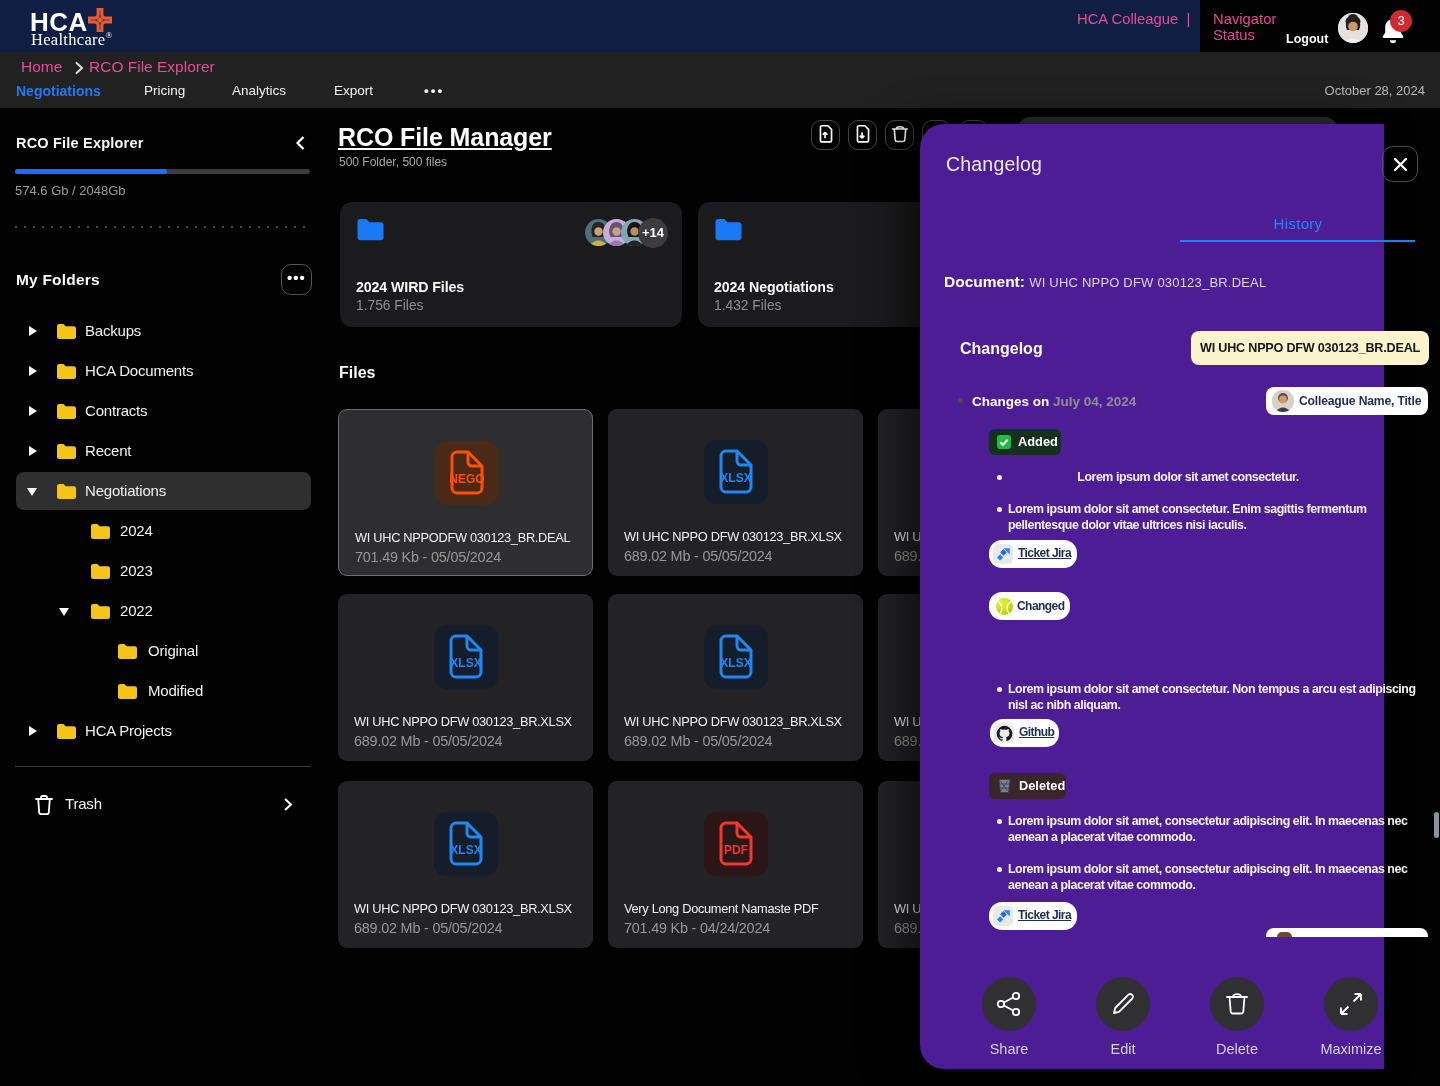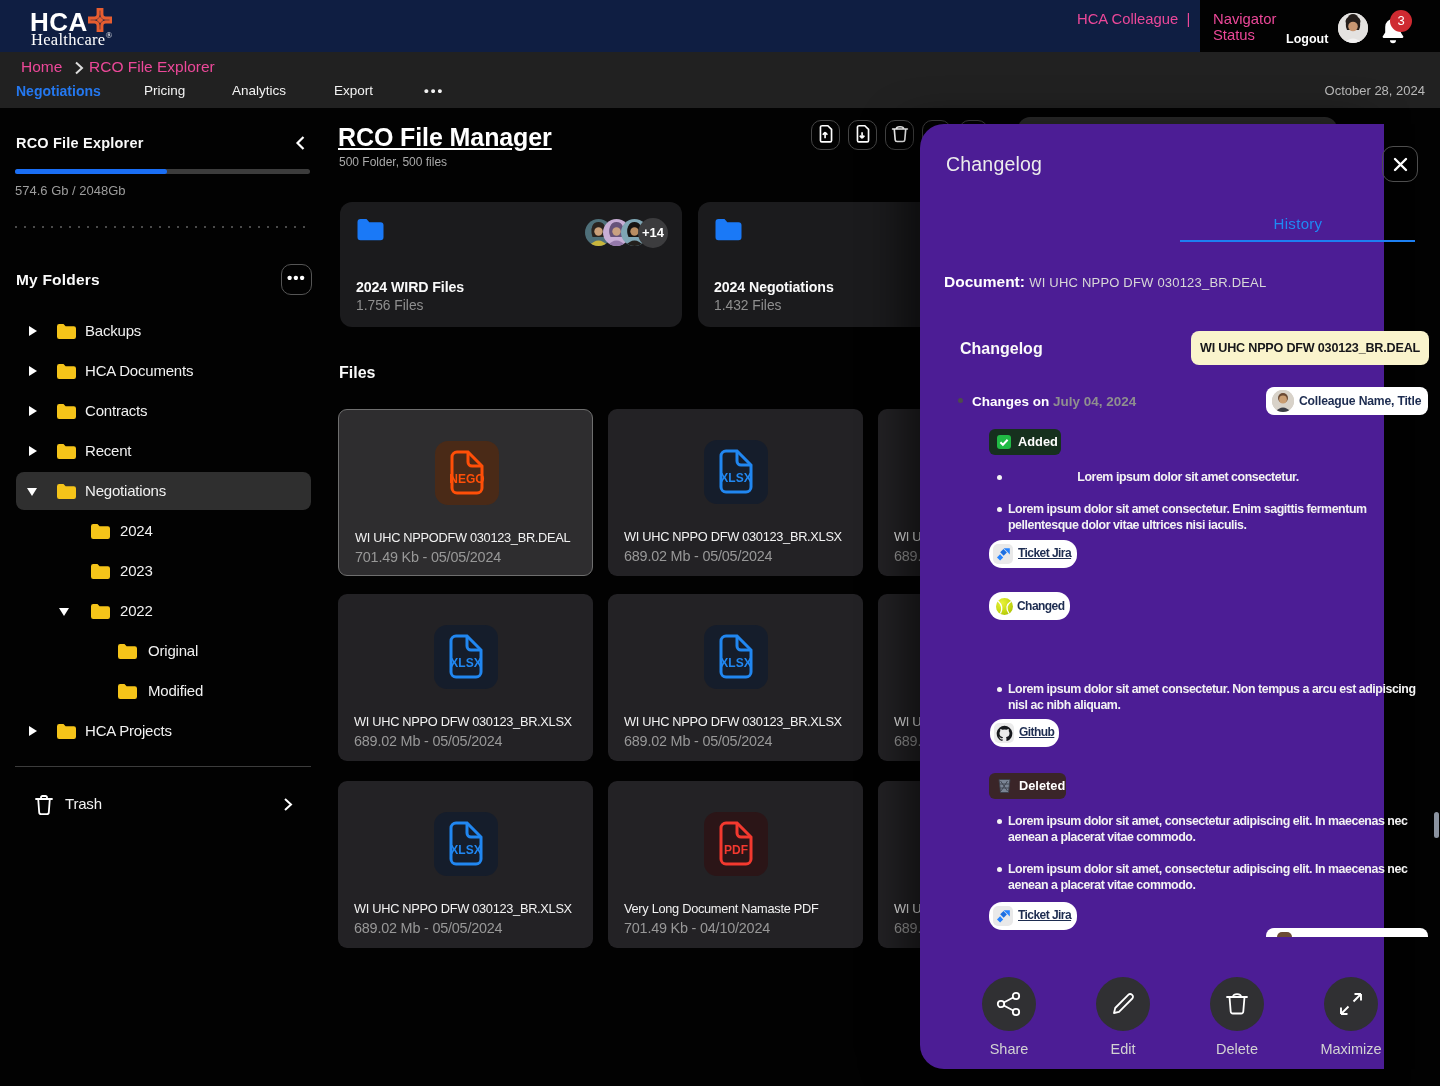--- a/index.html
+++ b/index.html
@@ -374,21 +374,21 @@
     </div>
     <div class="abs card" style="left:608px; top:781px;">
       <div class="abs tile" style="background:#2b1517;">
         <svg width="64" height="64" viewBox="0 0 64 64">
           <path d="M17 16 a5 5 0 0 1 5 -5 h11 l14 14 v22 a5 5 0 0 1 -5 5 h-20 a5 5 0 0 1 -5 -5 z" fill="none" stroke="#f3392f" stroke-width="3"></path>
           <path d="M33 11 v10 a4 4 0 0 0 4 4 h10" fill="none" stroke="#f3392f" stroke-width="3"></path>
           <text x="32" y="42" font-size="12" fill="#f3392f" text-anchor="middle" font-weight="bold" font-family="Liberation Sans">PDF</text>
         </svg>
       </div>
       <div class="abs cname">Very Long Document Namaste PDF</div>
-      <div class="abs cmeta">701.49 Kb - 04/10/2024</div>
+      <div class="abs cmeta">701.49 Kb - 04/24/2024</div>
     </div>
     <div class="abs card" style="left:878px; top:781px;">
       <div class="abs cname">WI UHC NPPO DFW 030123_BR.XLSX</div>
       <div class="abs cmeta">689.02 Mb - 05/05/2024</div>
     </div>
   </div>
 
   <div id="panel" class="abs">
     <div class="abs" id="ptitle">Changelog</div>
     <div class="abs" id="pclose">

